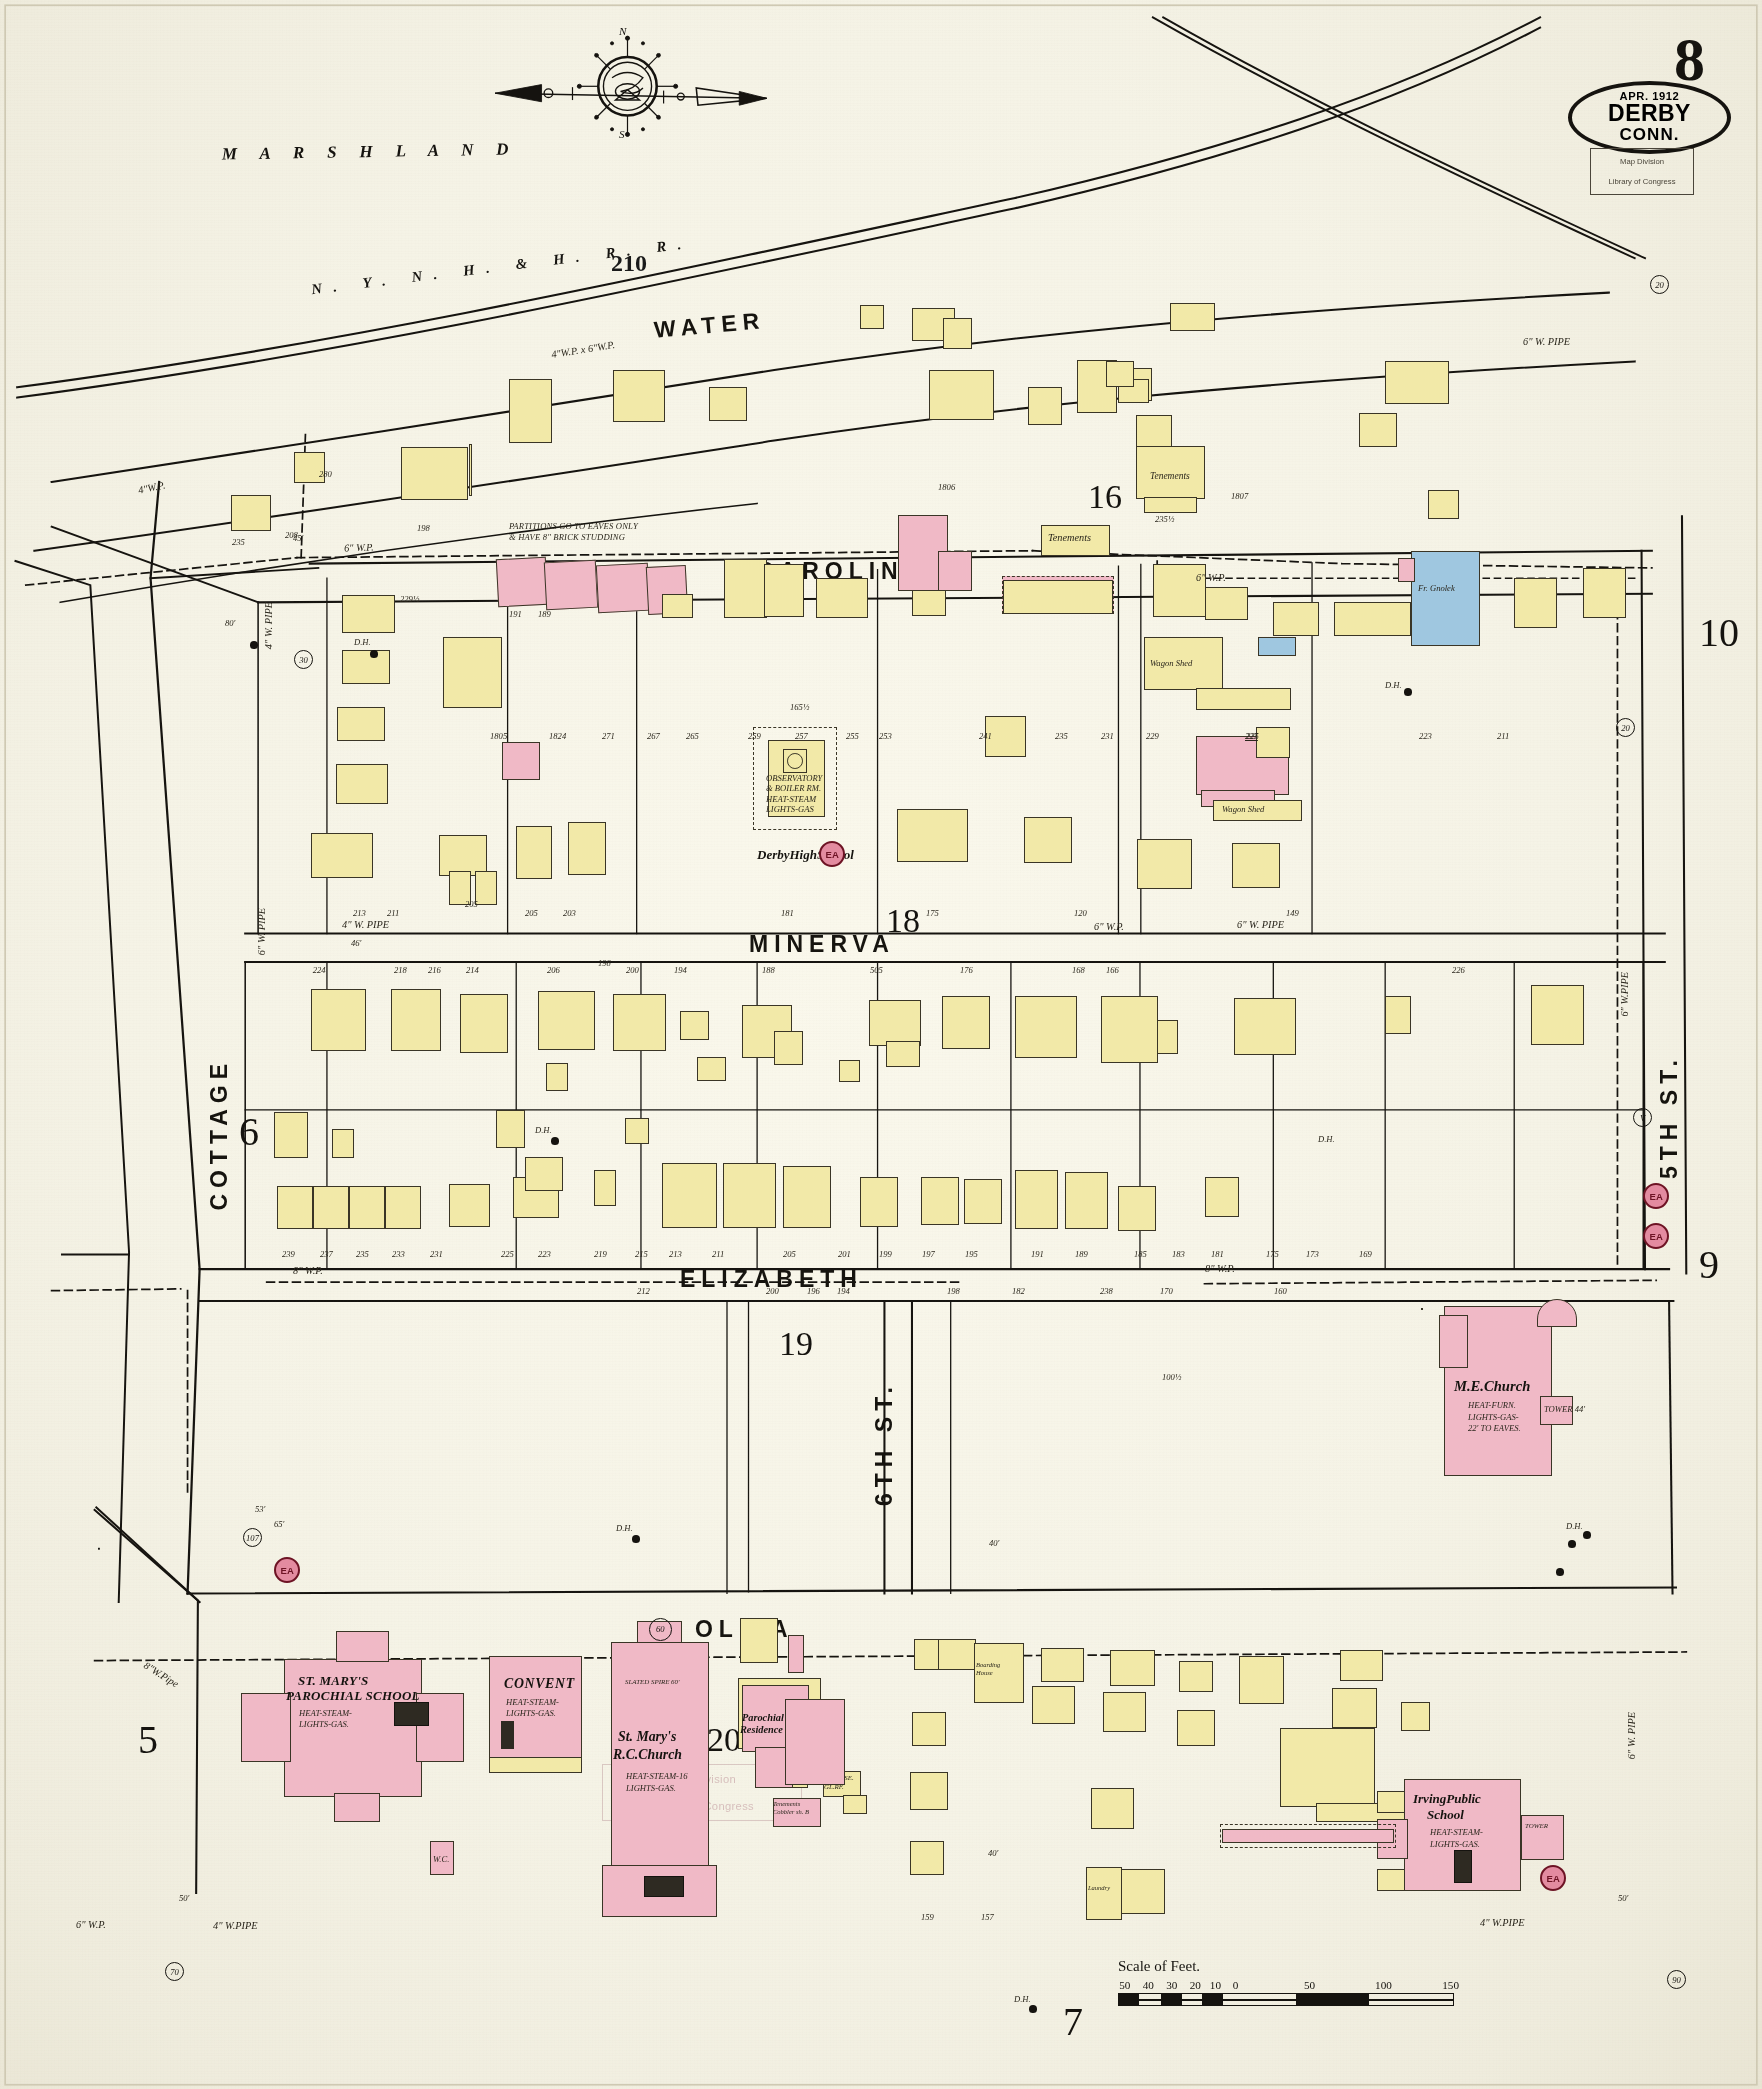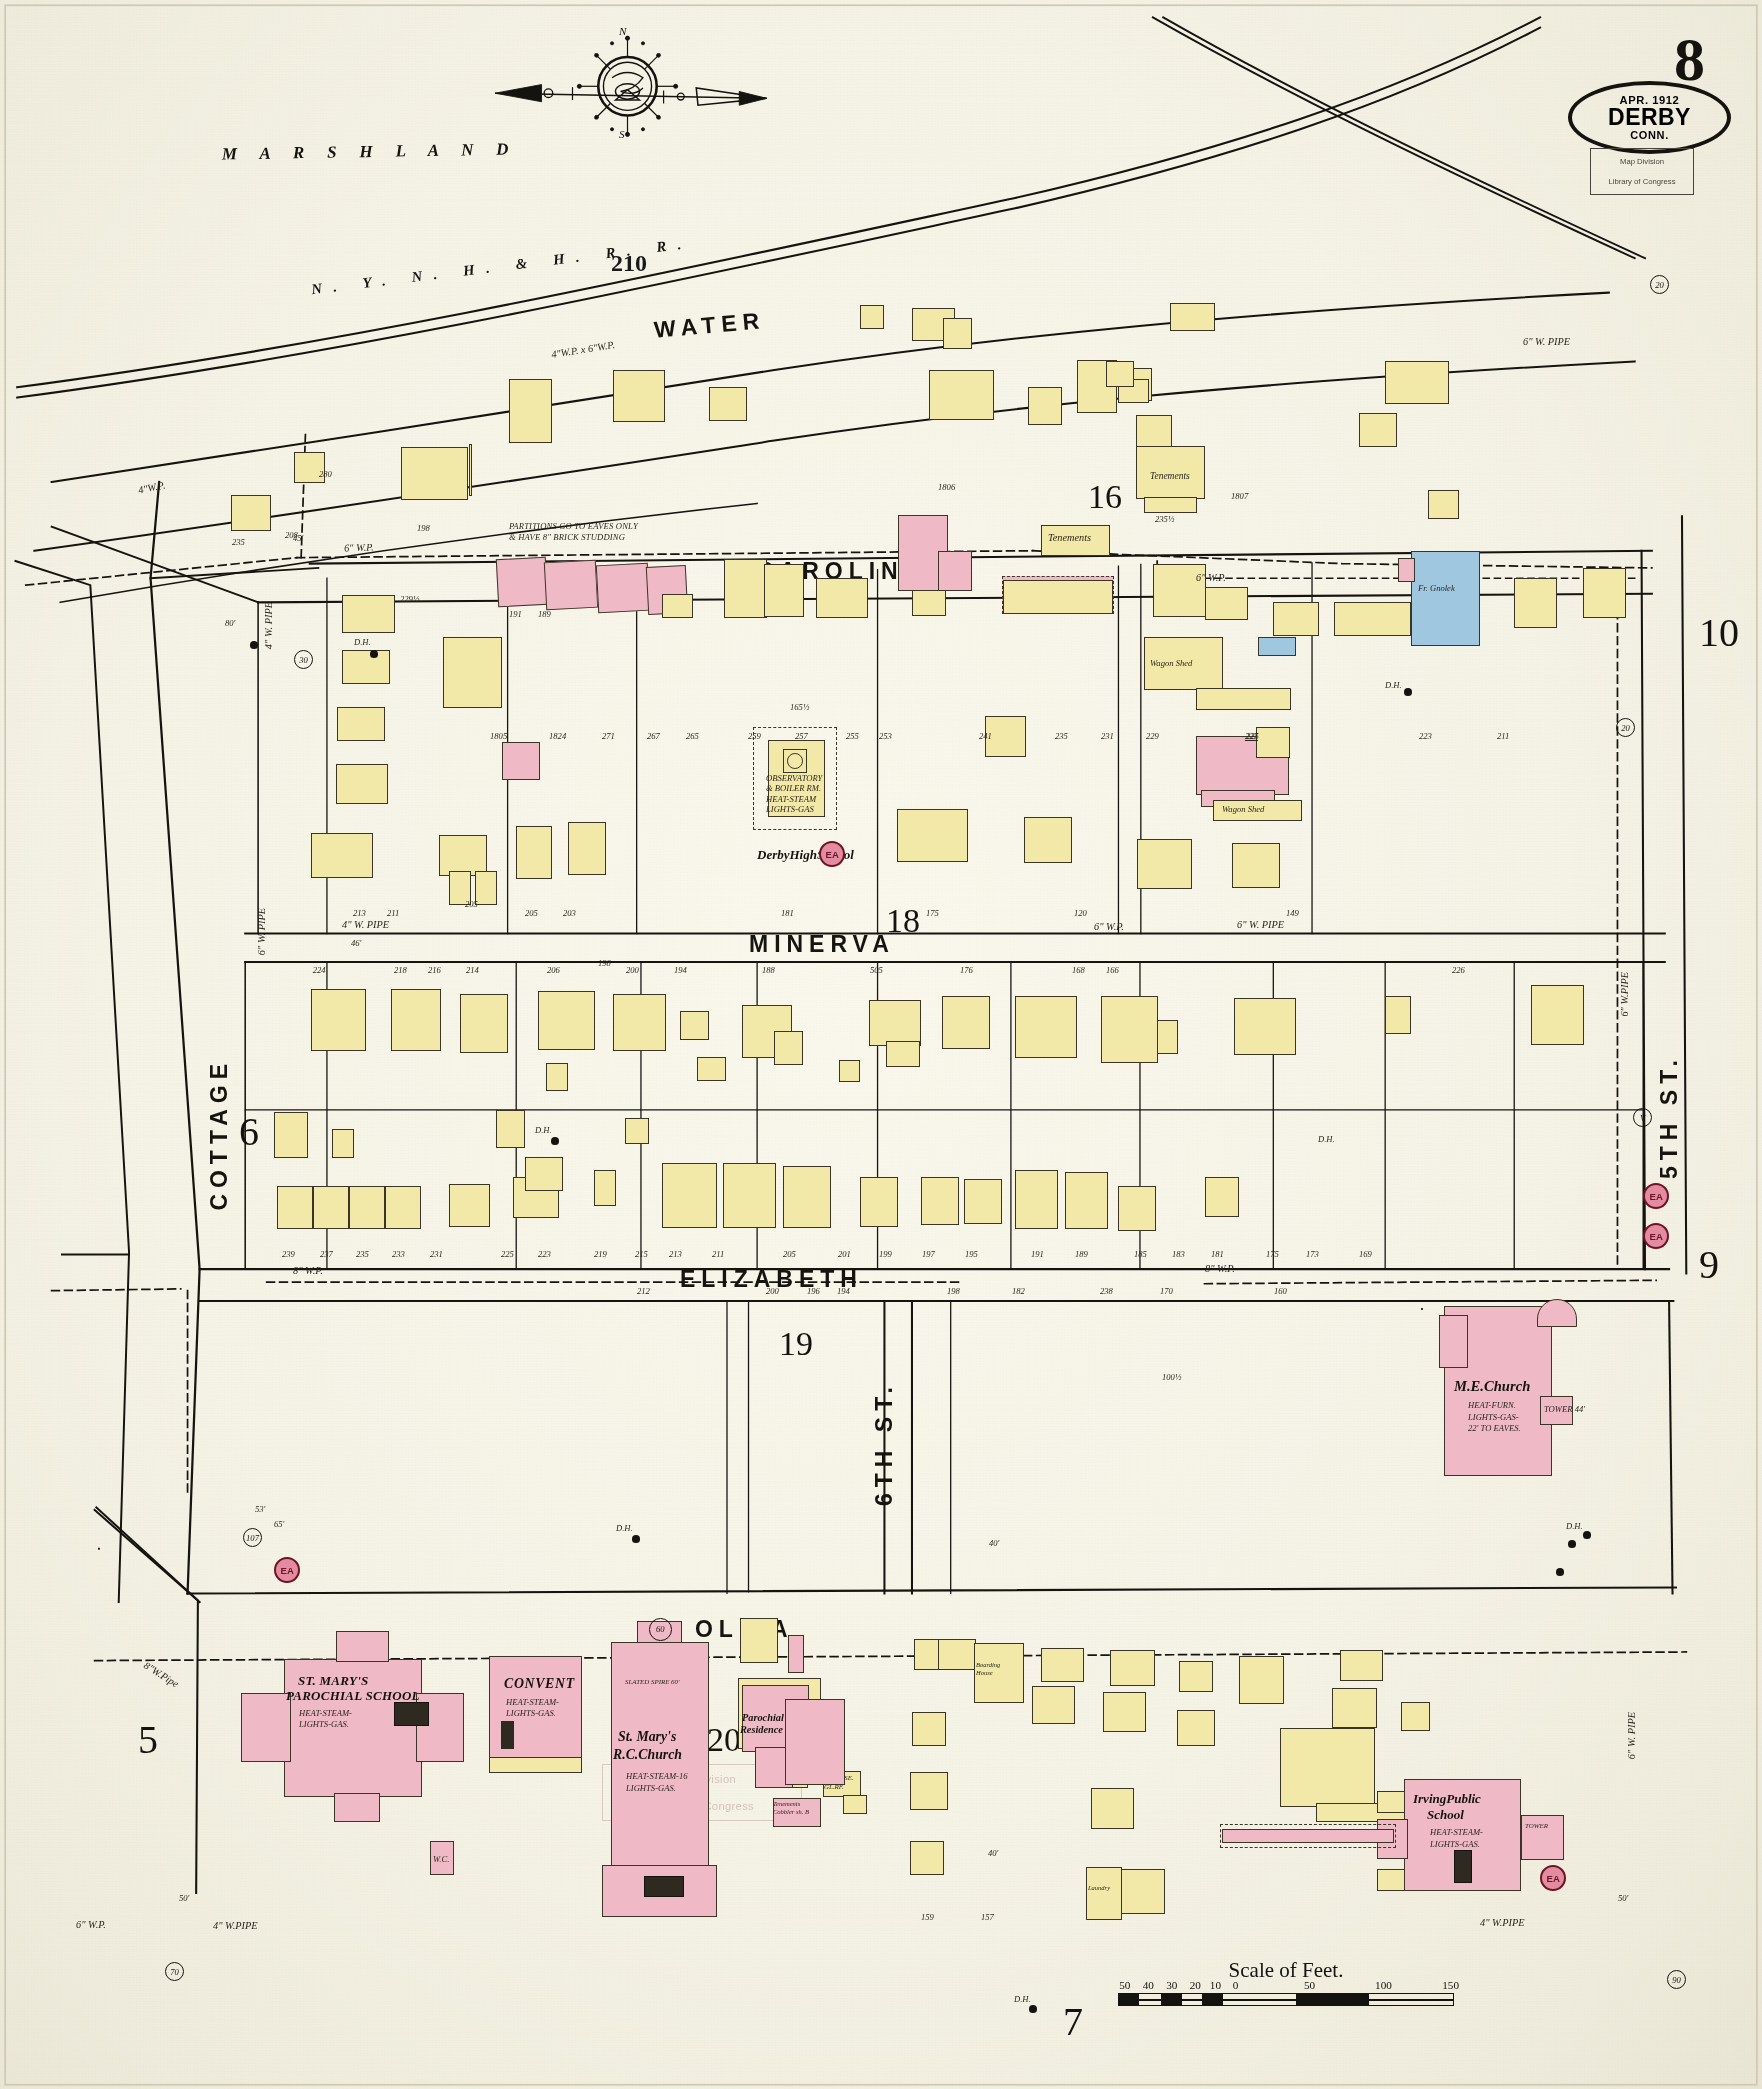--- a/index.html
+++ b/index.html
@@ -54,42 +54,42 @@
 
   
   #cartouche{
     position:absolute;left:1568px;top:81px;width:155px;height:65px;
     border:4.3px solid #15130f;border-radius:50%;
     display:flex;flex-direction:column;align-items:center;justify-content:center;
     background:transparent;
   }
   #cartouche .c-date{font-family:"Liberation Sans",sans-serif;font-weight:700;font-size:11.2px;letter-spacing:.05em;}
   #cartouche .c-city{font-family:"Liberation Sans",sans-serif;font-weight:700;font-size:23px;letter-spacing:.02em;line-height:1;}
-  #cartouche .c-state{font-family:"Liberation Sans",sans-serif;font-weight:700;font-size:11px;letter-spacing:.06em;}
+  #cartouche .c-state{font-family:"Liberation Sans",sans-serif;font-weight:700;font-size:17px;letter-spacing:.06em;}
 
   #locstamp{
     position:absolute;left:1590px;top:148px;width:102px;height:40px;
     border:1.4px solid #4a453a;
     display:flex;flex-direction:column;align-items:center;justify-content:space-around;
     font-family:"Liberation Sans",sans-serif;font-size:7.7px;color:#4a453a;
     padding:2.6px 0;
   }
 
   
   #watermark{
     position:absolute;left:602px;top:1764px;width:198px;height:55px;
     border:1.3px solid rgba(170,120,130,.35);
     display:flex;flex-direction:column;align-items:center;justify-content:space-around;
     font-family:"Liberation Sans",sans-serif;font-size:11.2px;
     color:rgba(175,120,132,.42);letter-spacing:.03em;
   }
 
   
   #scalebar{position:absolute;left:1118px;top:1979px;width:336px;}
-  #scalebar .sb-title{font-family:"Liberation Serif",serif;font-size:21px;text-align:center;color:#15130f;
+  #scalebar .sb-title{font-family:"Liberation Serif",serif;font-size:15px;color:#15130f;
      position:absolute;left:0;top:-20.6px;width:100%;}
   .sb-ticks{position:relative;height:13.8px;}
   .sb-ticks span{position:absolute;font-family:"Liberation Serif",serif;font-size:11.2px;color:#15130f;transform:translateX(-50%);}
   .sb-bar{position:relative;height:11.2px;border:1.2px solid #15130f;display:flex;}
   .sb-bar i{display:block;height:100%;}
   .sb-bar i.on{background:#15130f;}
   .sb-bar i.off{background:transparent;}
   .sb-bar .mid{position:absolute;left:0;top:50%;width:100%;height:1.2px;background:#15130f;}
 
   

